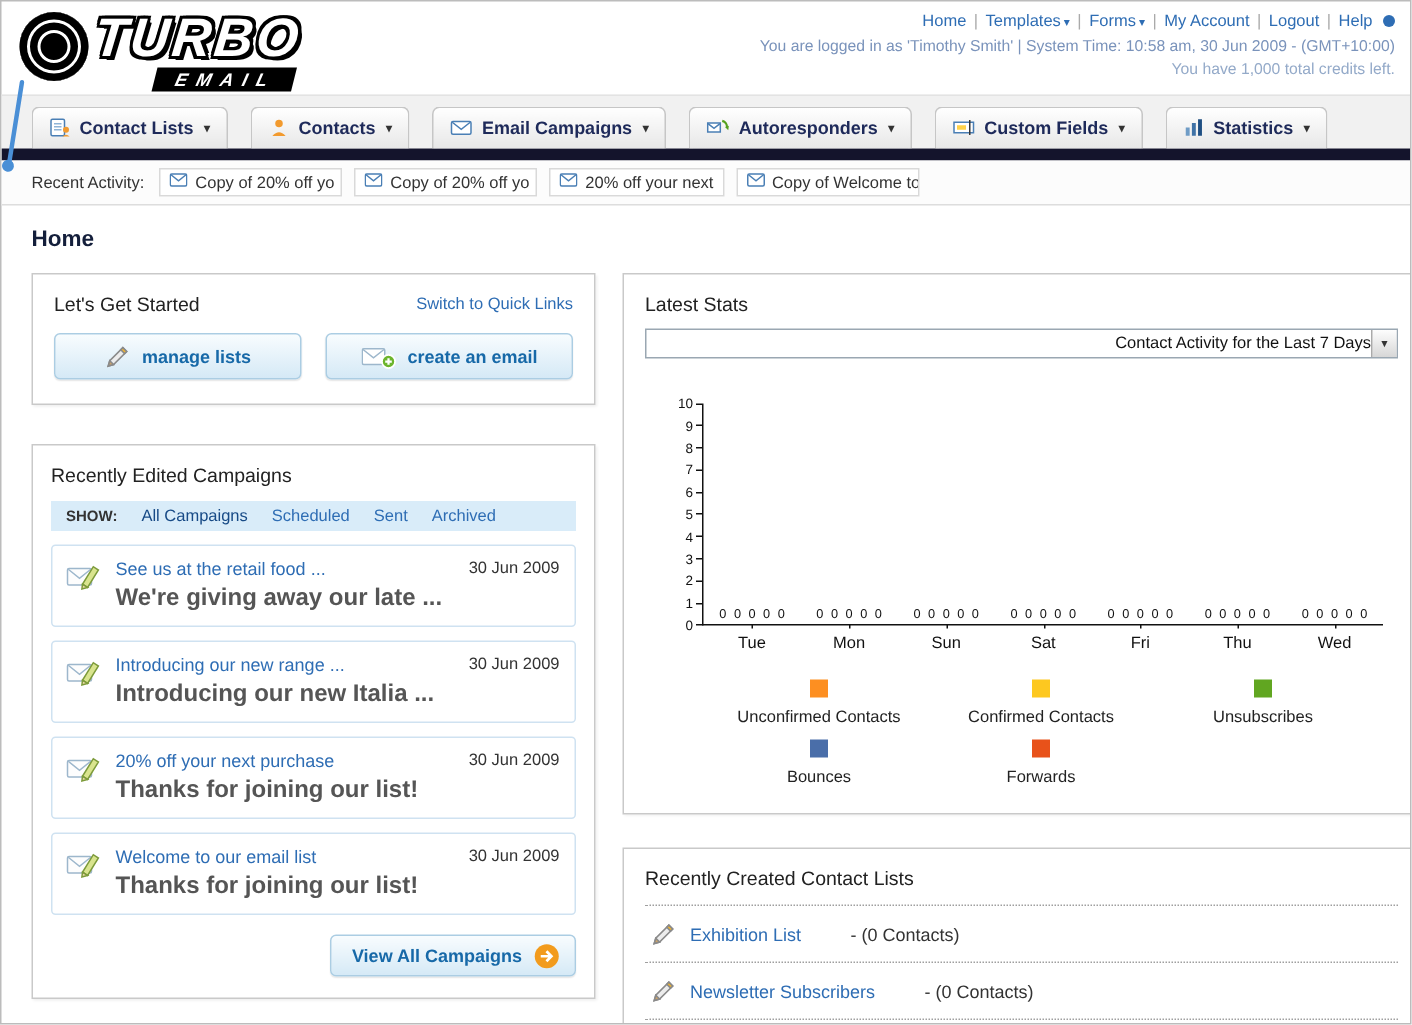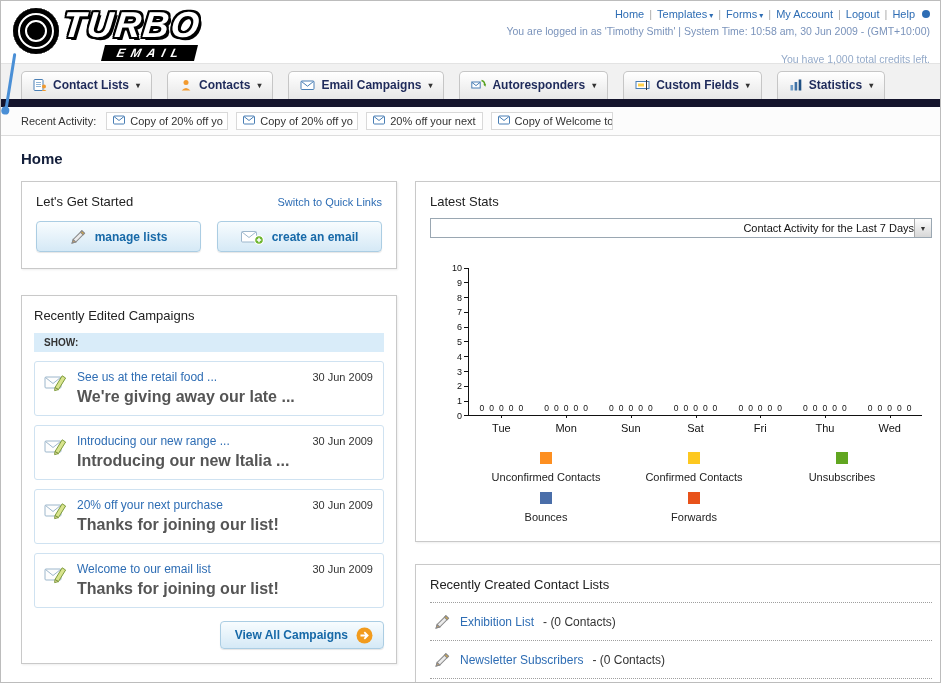--- a/index.html
+++ b/index.html
@@ -18,21 +18,21 @@
     font-size:12px; letter-spacing:6px; padding:1px 12px 1px 14px; transform:skewX(-14deg); }
   .swoosh { position:absolute; left:8px; top:52px; width:3px; height:56px; background:#4a8fd6; border-radius:2px; transform:rotate(9deg); z-index:5; }
   .swoosh:after { content:""; position:absolute; left:-3px; bottom:-6px; width:8px; height:8px; border-radius:50%; background:#4a8fd6; }
   .header-right { position:absolute; top:7px; right:10px; text-align:right; }
   .header-nav { font-size:11px; color:#999; display:flex; justify-content:flex-end; align-items:center; gap:5px; }
   .hlink { color:#2e6db4; text-decoration:none; cursor:pointer; white-space:nowrap; }
   .hlink .caret { font-size:8px; color:#2e6db4; margin-left:2px; }
   .sep { color:#aaa; }
   .help-dot { display:inline-block; width:8px; height:8px; border-radius:50%; background:#2e6db4; margin-left:2px; }
   .login-info { font-size:10.5px; color:#7a93bb; margin-top:5px; }
-  .credits-info { font-size:10.5px; color:#94aac9; margin-top:16px; }
+  .credits-info { font-size:10.5px; color:#94aac9; margin-top:3px; }
 
   
   .tabs-row { background:#f1f1f1; border-top:1px solid #e3e3e3; padding:7px 0 0 20px; display:flex; gap:15px; }
   .tab { display:flex; align-items:center; gap:6px; padding:6px 11px 7px; background:linear-gradient(#ffffff,#e7e7e7);
     border:1px solid #c6c6c6; border-bottom:none; border-radius:5px 5px 0 0; font-size:12px; font-weight:bold; color:#1e2a5a; cursor:pointer; white-space:nowrap; }
   .tab .caret { font-size:8px; color:#333; margin-left:1px; }
   .tab-icon svg { display:block; }
   .dark-bar { height:8px; background:#14142c; }
 
   
@@ -96,21 +96,21 @@
   .xlab { position:absolute; left:0; right:0; top:100%; margin-top:7px; text-align:center; font-size:11px; color:#111; }
   .legend { display:flex; flex-wrap:wrap; width:450px; margin:36px 0 0 28px; row-gap:9px; }
   .legend-item { width:148px; display:flex; align-items:center; gap:7px; font-size:11px; color:#222;flex-direction:column; }
   .legend-swatch { width:12px; height:12px; flex:none; }
 
   
   .cl-panel { padding:12px 14px 14px; }
   .cl-title { padding-bottom:10px; border-bottom:1px dotted #9f9f9f; }
   .cl-row { display:flex; align-items:center; gap:9px; padding:10px 4px; border-bottom:1px dotted #9f9f9f; font-size:12px; }
   .cl-link { color:#2e6db4; text-decoration:none; cursor:pointer; }
-  .cl-count { color:#333; }
+  .cl-count { color:#333;margin-left:24px; }
   .cl-icon svg { display:block; }
   .see-all-row { display:flex; justify-content:flex-end; margin-top:16px; }
 </style>
 </head>
 <body>
 
 <div class="page">
 
   <div class="header">
     <div class="logo">
@@ -278,20 +278,26 @@
                 </span>
                 <span>create an email</span>
               </div>
             </div>
         </div>
 
         <div class="panel camp-panel">
           <div class="panel-title camp-title">Recently Edited Campaigns</div>
           <div class="filter-bar">
             <span class="show-label">SHOW:</span>
+            <span class="filters">
+                <a class="filter selected">All Campaigns</a>
+                <a class="filter">Scheduled</a>
+                <a class="filter">Sent</a>
+                <a class="filter">Archived</a>
+              </span>
           </div>
           <div>
               <div class="camp-item">
                 <span class="camp-icon"><svg width="24" height="22" viewBox="0 0 24 22">
                     <rect x="1" y="6" width="16" height="11" rx="1" fill="#fdfdfd" stroke="#9db7cc"></rect>
                     <path d="M1.5 6.5 L9 12.5 L16.5 6.5" fill="none" stroke="#9db7cc"></path>
                     <path d="M11 16.5 L18.2 4.8 L21.6 7 L14.4 18.6 Z" fill="#d9e48e" stroke="#7d9b3a"></path>
                     <path d="M11 16.5 L14.4 18.6 L10.6 19.6 Z" fill="#e9d8a8" stroke="#7d9b3a"></path>
                   </svg></span>
                 <a class="camp-title-link">See us at the retail food ...</a>

